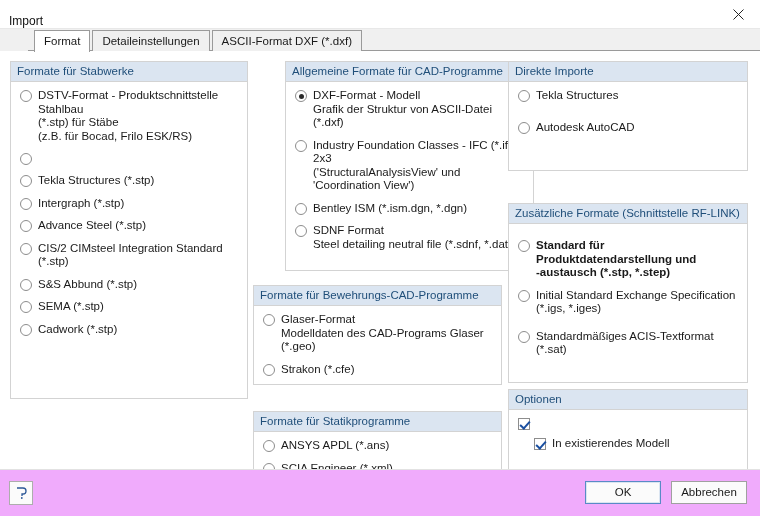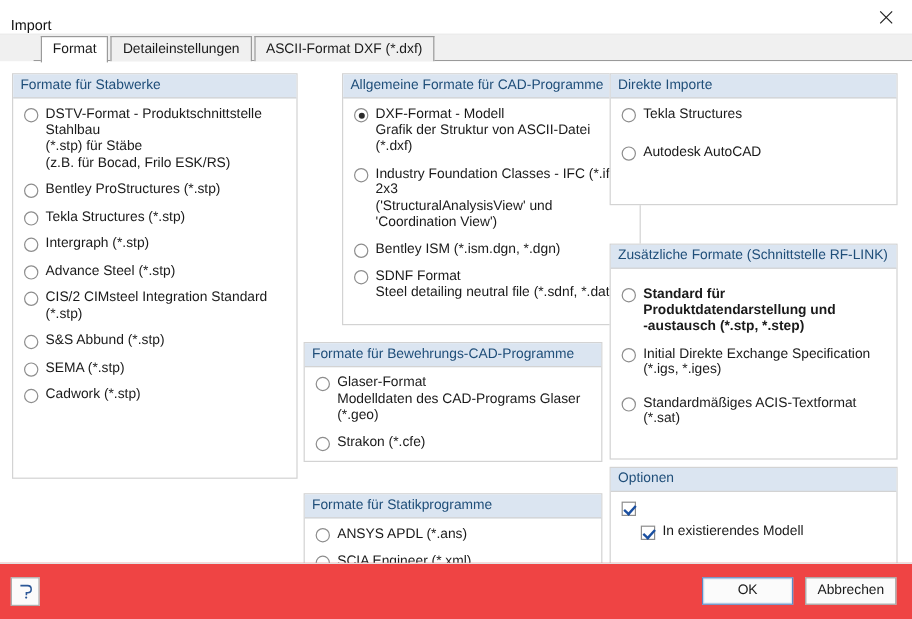--- a/index.html
+++ b/index.html
@@ -166,21 +166,21 @@
     color: #1a1a1a;
   }
   .opt.disabled .lbl { color: #a6a6a6; }
   .opt.disabled .radio { border-color: #c0c0c0; background: #f7f7f7; }
 
   
   .footer {
     position: absolute;
     left: 0; right: 0; bottom: 0;
     height: 46px;
-    background: #ef4444;
+    background: #f0abfc;
     border-top: 1px solid #e2e2e2;
   }
   .helpbtn {
     position: absolute;
     left: 9px; top: 11px;
     width: 22px; height: 22px;
     border: 1px solid #adadad;
     background: #fbfbfb;
     display: flex;
     align-items: center;
@@ -234,21 +234,20 @@
         <span class="radio"></span>
         <span class="lbl">
           <span>DSTV-Format - Produktschnittstelle Stahlbau</span>
           <span class="sub">(*.stp) für Stäbe</span>
           <span class="sub">(z.B. für Bocad, Frilo ESK/RS)</span>
         </span>
       </div>
 
       <div class="opt">
         <span class="radio"></span>
-        <span class="lbl">Bentley ProStructures (*.stp)</span>
       </div>
 
       <div class="opt">
         <span class="radio"></span>
         <span class="lbl">Tekla Structures (*.stp)</span>
       </div>
 
       <div class="opt">
         <span class="radio"></span>
         <span class="lbl">Intergraph (*.stp)</span>
@@ -390,21 +389,21 @@
         <span class="radio"></span>
         <span class="lbl">
           <span>Standard für Produktdatendarstellung und</span>
           <span class="sub">-austausch (*.stp, *.step)</span>
         </span>
       </div>
 
       <div class="opt" style="margin-bottom:14px;">
         <span class="radio"></span>
         <span class="lbl">
-          <span>Initial Direkte Exchange Specification</span>
+          <span>Initial Standard Exchange Specification</span>
           <span class="sub">(*.igs, *.iges)</span>
         </span>
       </div>
 
       <div class="opt">
         <span class="radio"></span>
         <span class="lbl">Standardmäßiges ACIS-Textformat (*.sat)</span>
       </div>
 
     </div>

